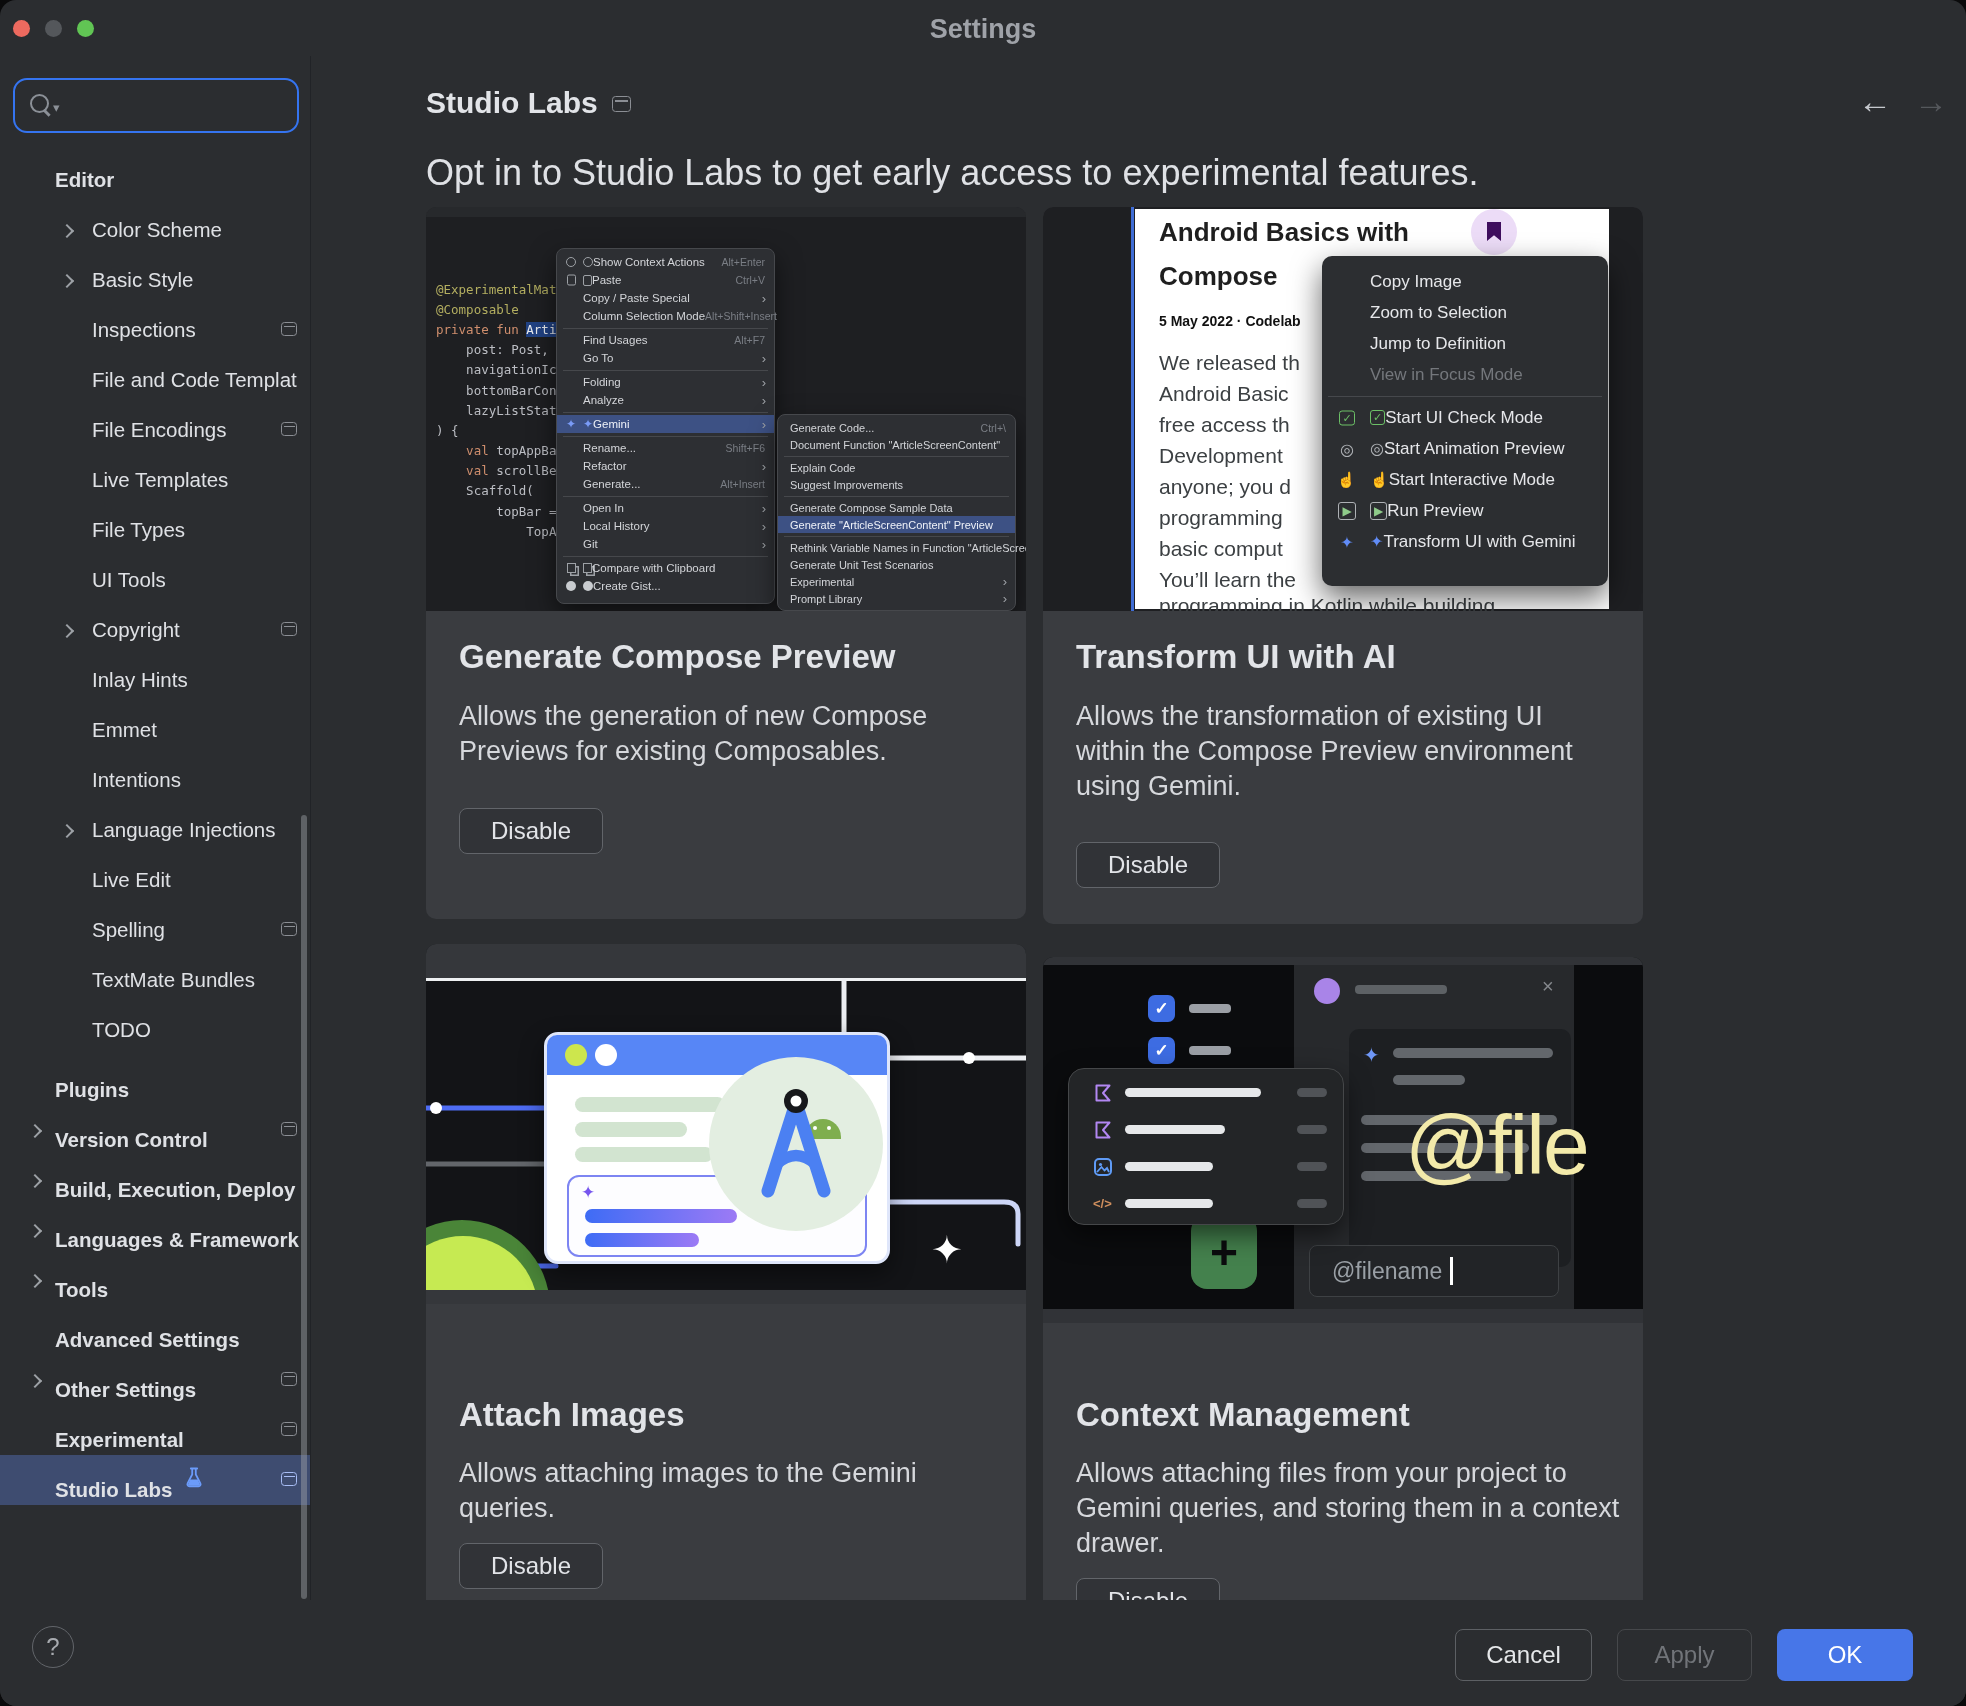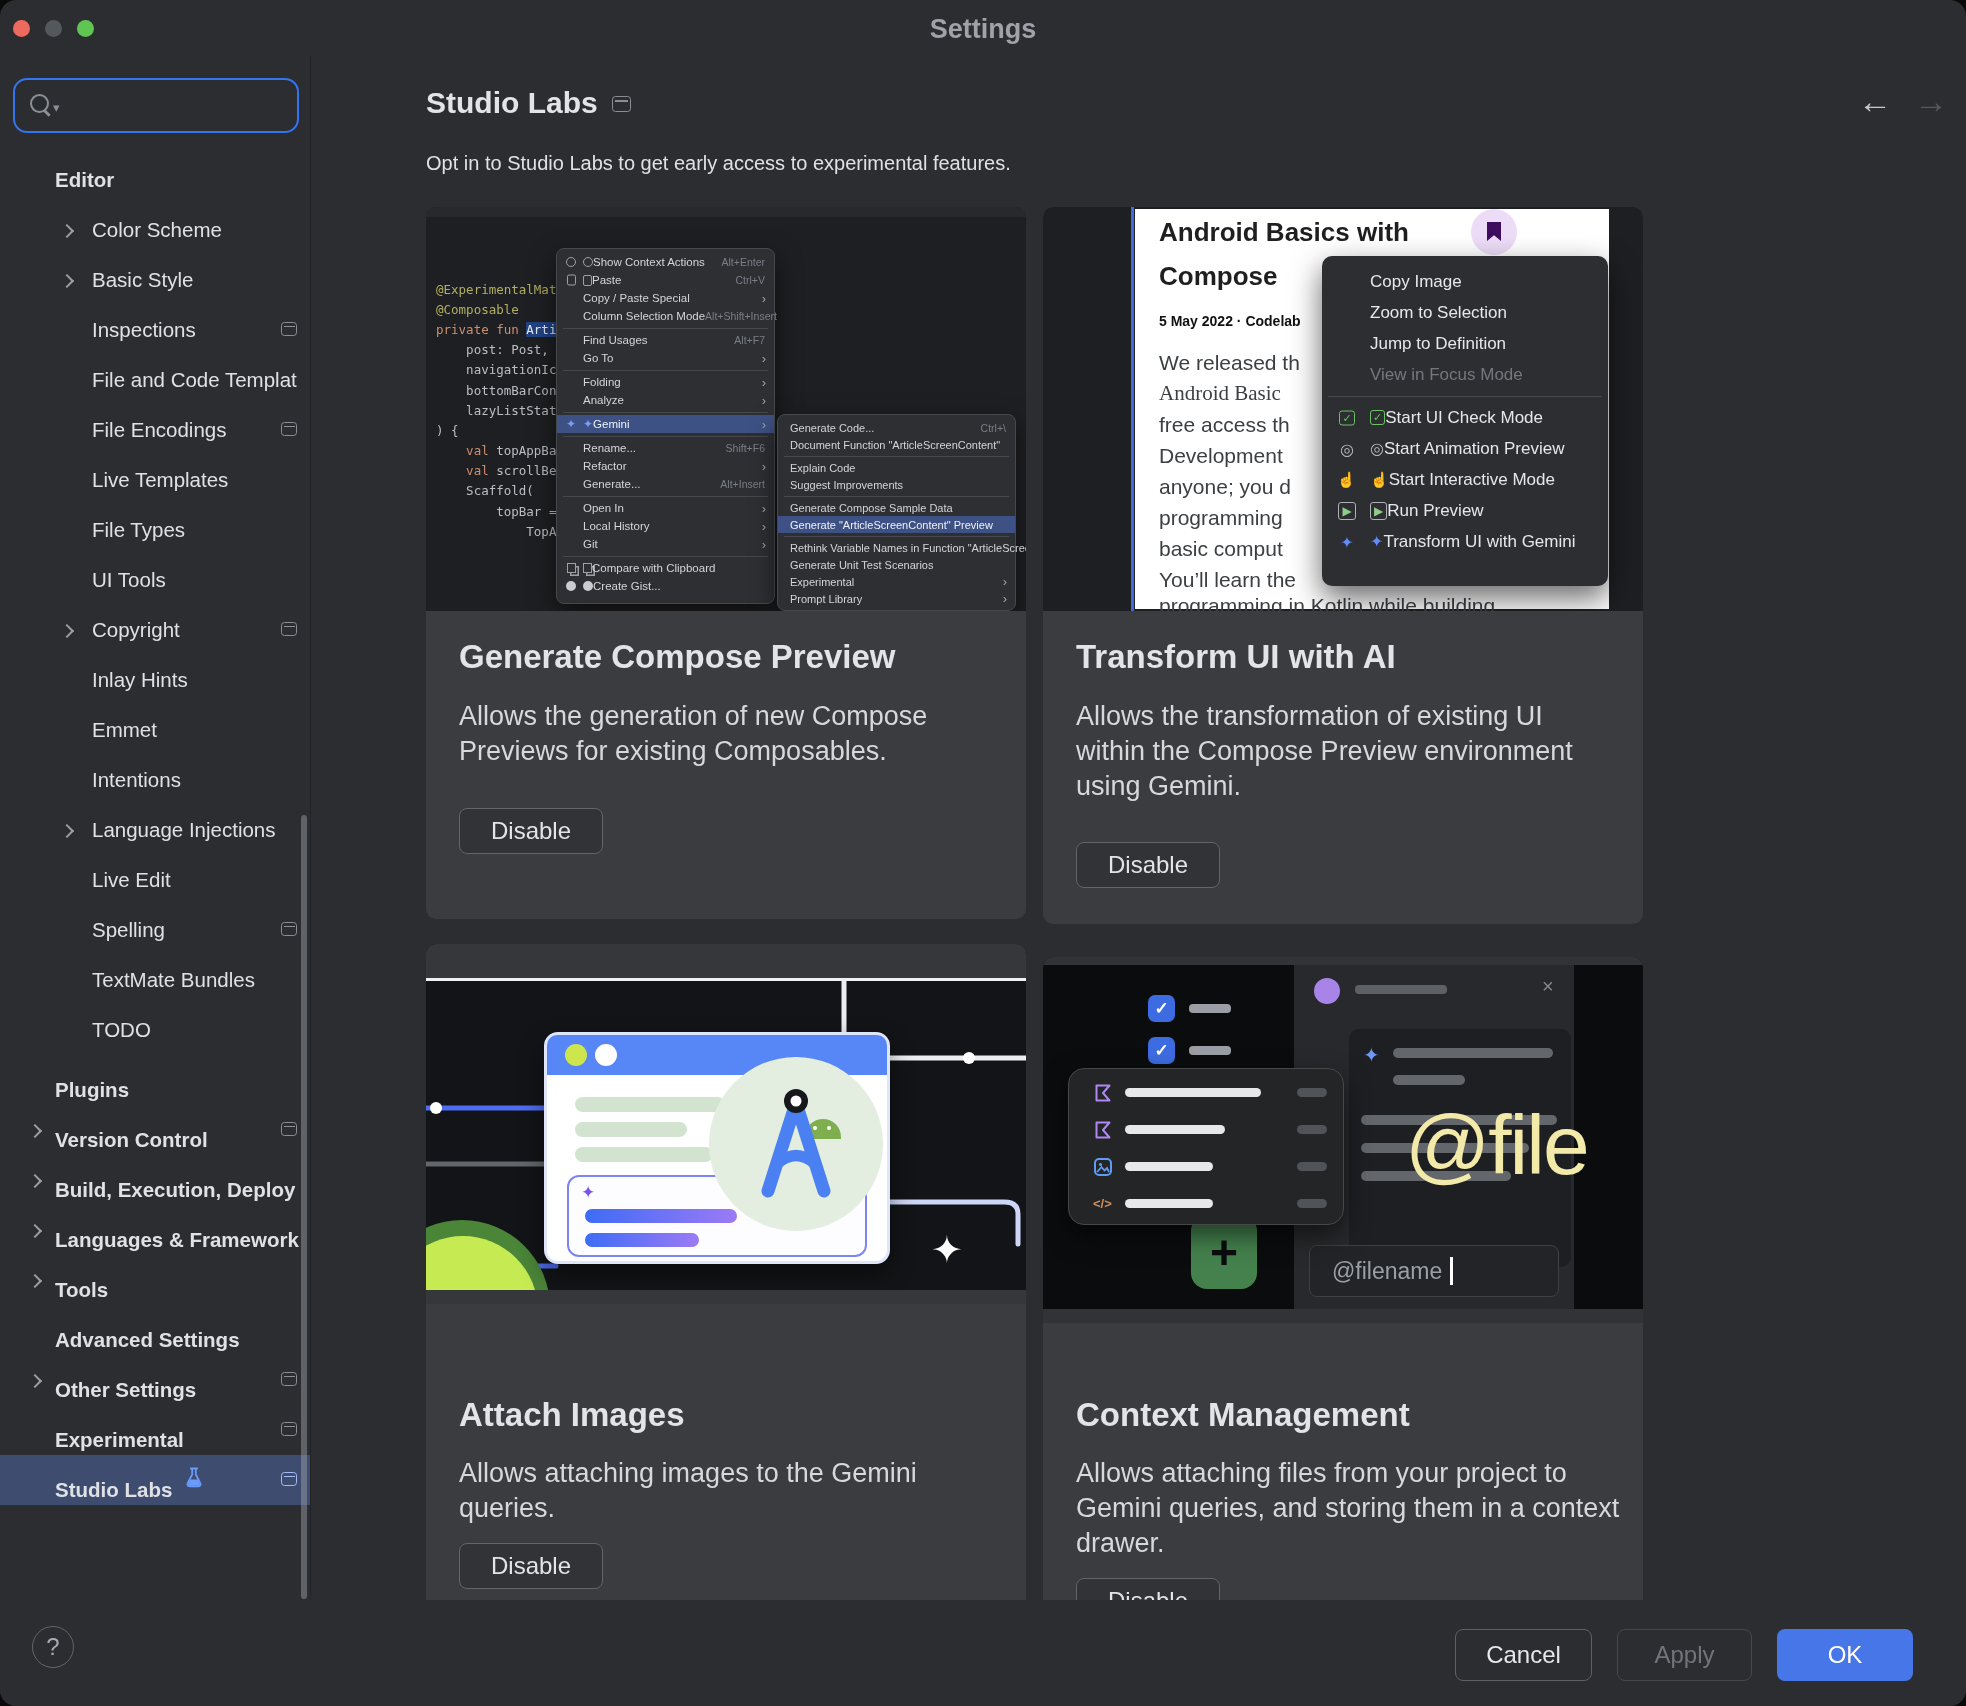--- a/index.html
+++ b/index.html
@@ -41,21 +41,21 @@
   .srow.hasFlask .flask{display:inline-block;}
   .sb-scroll{position:absolute;left:301px;top:759px;width:6px;height:784px;background:rgba(160,163,168,.45);border-radius:3px;}
 
   
   .ptitle{position:absolute;left:426px;top:86px;font-size:30px;font-weight:700;color:#e2e4e8;}
   .ptitle-ic{position:absolute;left:612px;top:96px;width:17px;height:14px;border:1.5px solid #8b8e94;border-radius:3.5px;}
   .ptitle-ic::before{content:'';position:absolute;left:2px;right:2px;top:3px;height:1.5px;background:#8b8e94;}
   .navarrow{position:absolute;top:84px;font-size:34px;line-height:34px;}
   .nav-back{left:1858px;color:#c6c9ce;}
   .nav-fwd{left:1914px;color:#55585c;}
-  .psub{position:absolute;left:426px;top:152px;font-size:20px;color:#dfe1e5;}
+  .psub{position:absolute;left:426px;top:152px;font-size:36px;color:#dfe1e5;}
 
   
   .card{position:absolute;width:600px;background:#3a3c40;border-radius:10px;overflow:hidden;z-index:1;}
   .c1{left:426px;top:207px;height:712px;}
   .c2{left:1043px;top:207px;height:717px;}
   .c3{left:426px;top:944px;height:700px;}
   .c4{left:1043px;top:957px;height:700px;}
   .ctitle{position:absolute;left:33px;margin:0;font-size:33px;font-weight:700;color:#e2e4e8;}
   .c1 .ctitle,.c2 .ctitle{top:431px;} .c3 .ctitle{top:452px;} .c4 .ctitle{top:439px;}
   .cdesc{position:absolute;left:33px;width:520px;font-size:27px;line-height:35px;color:#d6d8dc;}
@@ -542,21 +542,21 @@
   <div class="card c2">
     <div class="shot">
       <div class="bluebar"></div>
       <div class="whitepanel">
         <div class="atitle" style="top:8px">Android Basics with</div>
         <div class="atitle" style="top:52px">Compose</div>
         <div class="ameta">5 May 2022 · Codelab</div>
         <div class="abody">
 
         <div style="height: 31px;">We released th</div>
-            <div style="height: 31px; font-family: Liberation Serif, serif;">Android Basic</div>
+            <div style="height: 31px;">Android Basic</div>
             <div style="height: 31px;">free access th</div>
             <div style="height: 31px;">Development</div>
             <div style="height: 31px;">anyone; you d</div>
             <div style="height: 31px;">programming</div>
             <div style="height: 31px;">basic comput</div>
             <div style="height: 31px;">You’ll learn the</div>
           </div>
         <div class="abottom">programming in Kotlin while building</div>
       </div>
       <div class="bmark">

